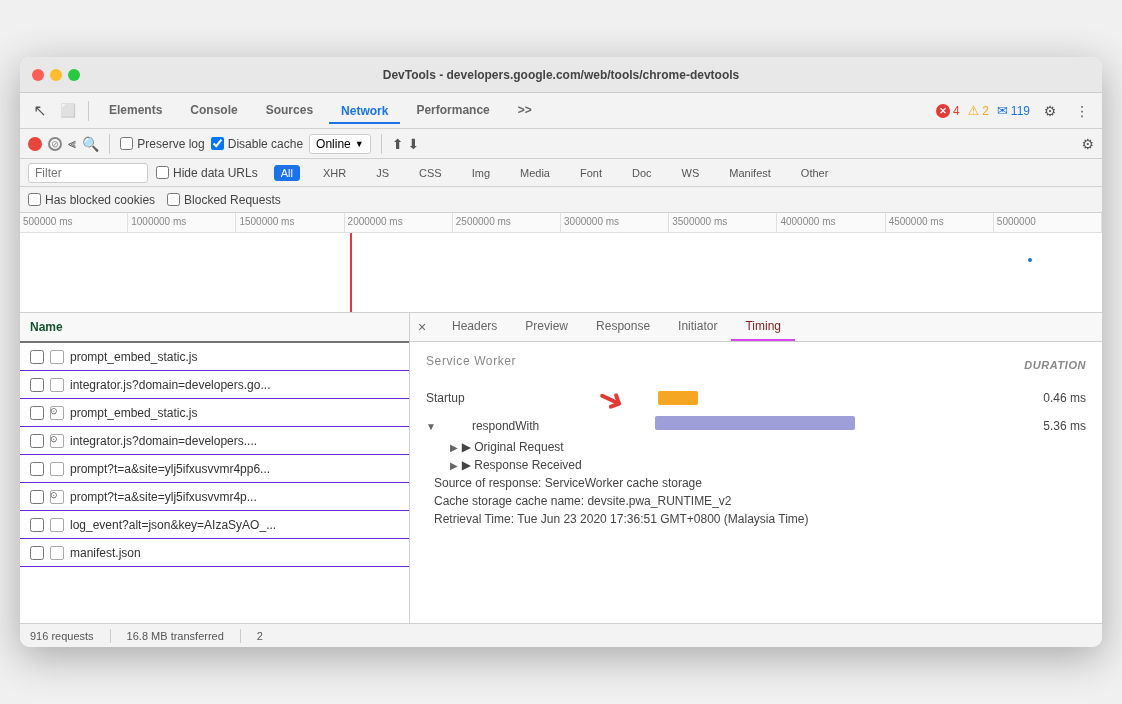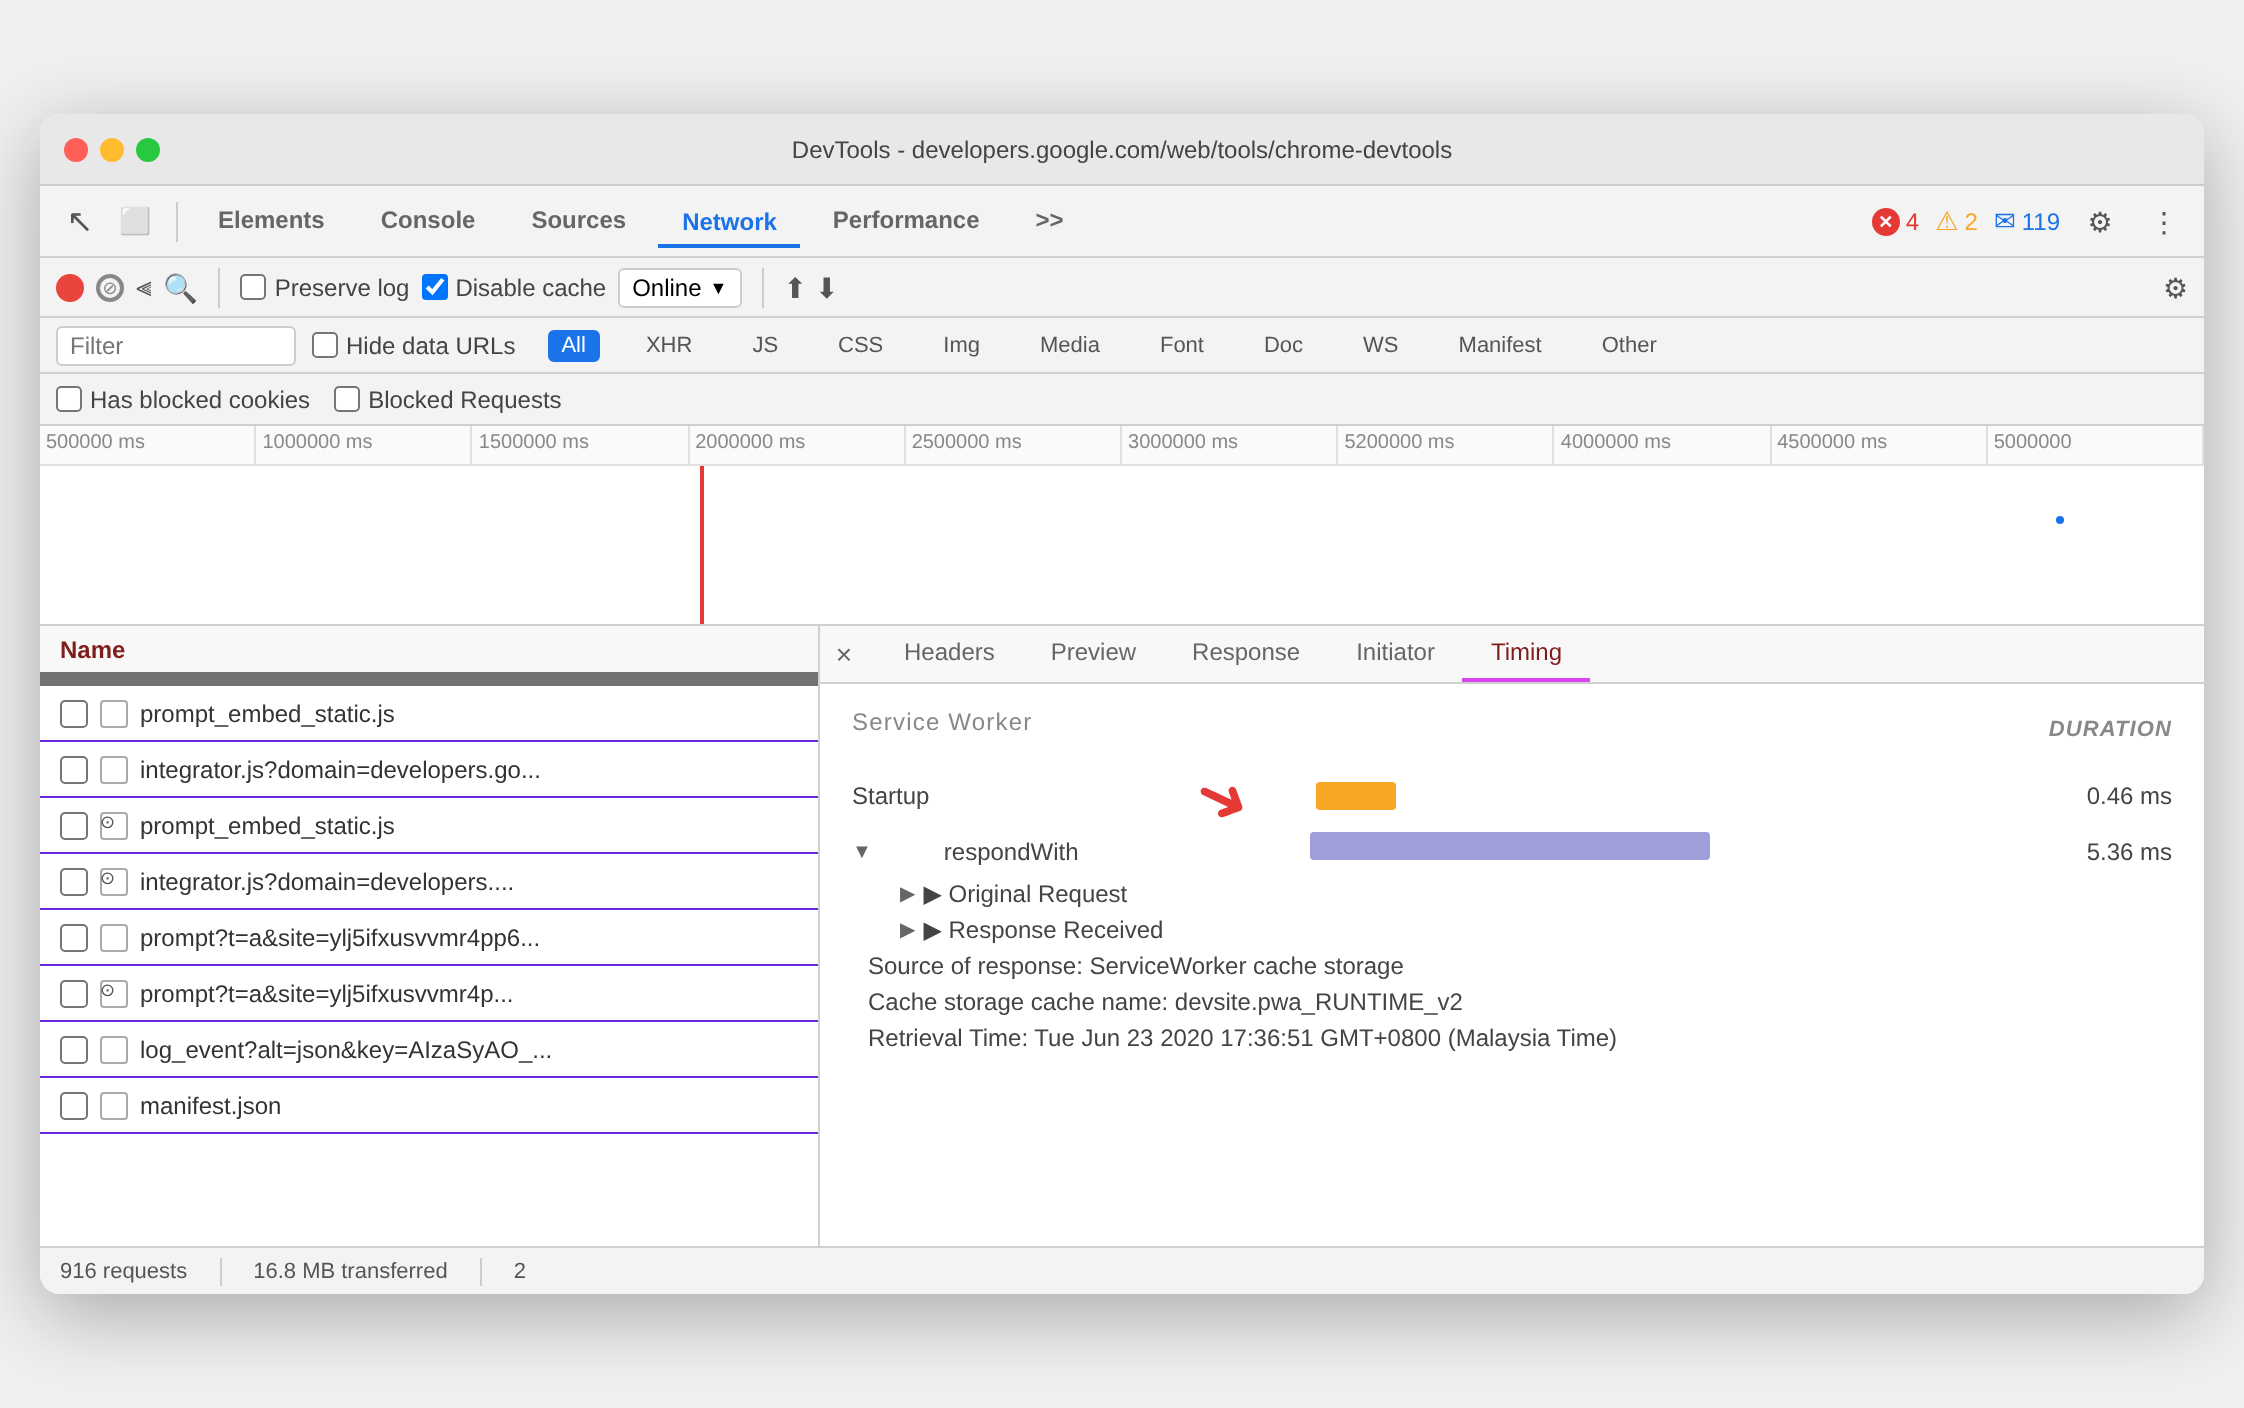--- a/index.html
+++ b/index.html
@@ -36,20 +36,21 @@
     .tl-red { background: #ff5f57; }
     .tl-yellow { background: #febc2e; }
     .tl-green { background: #28c840; }
     .title-text {
       position: absolute;
       left: 50%;
       transform: translateX(-50%);
       font-size: 12px;
       color: #444;
       white-space: nowrap;
+      font-weight: bold;
     }
     .toolbar {
       background: #f3f3f3;
       border-bottom: 1px solid #d0d0d0;
       height: 36px;
       display: flex;
       align-items: center;
       padding: 0 8px;
       gap: 4px;
     }
@@ -194,22 +195,22 @@
       overflow-y: auto;
       background: #fff;
     }
     .req-header {
       height: 30px;
       display: flex;
       align-items: center;
       padding: 0 10px;
       font-size: 12px;
       font-weight: 600;
-      color: #7f1d1d;
-      border-bottom: 7px solid #737373;
+      color: #14532d;
+      border-bottom: 2px solid #737373;
       background: #f8f8f8;
     }
     .req-item {
       height: 28px;
       display: flex;
       align-items: center;
       padding: 0 10px;
       font-size: 12px;
       color: #333;
       border-bottom: 1px solid #6d28d9;
@@ -468,21 +469,21 @@
   </div>
 
   <div class="timeline-area">
     <div class="timeline-ruler">
       <div class="ruler-mark"><span>500000 ms</span></div>
       <div class="ruler-mark"><span>1000000 ms</span></div>
       <div class="ruler-mark"><span>1500000 ms</span></div>
       <div class="ruler-mark"><span>2000000 ms</span></div>
       <div class="ruler-mark"><span>2500000 ms</span></div>
       <div class="ruler-mark"><span>3000000 ms</span></div>
-      <div class="ruler-mark"><span>5200000 ms</span></div>
+      <div class="ruler-mark"><span>3500000 ms</span></div>
       <div class="ruler-mark"><span>4000000 ms</span></div>
       <div class="ruler-mark"><span>4500000 ms</span></div>
       <div class="ruler-mark"><span>5000000</span></div>
     </div>
     <div class="timeline-content">
       <div class="red-line"></div>
       <div class="blue-dot"></div>
     </div>
   </div>
 

